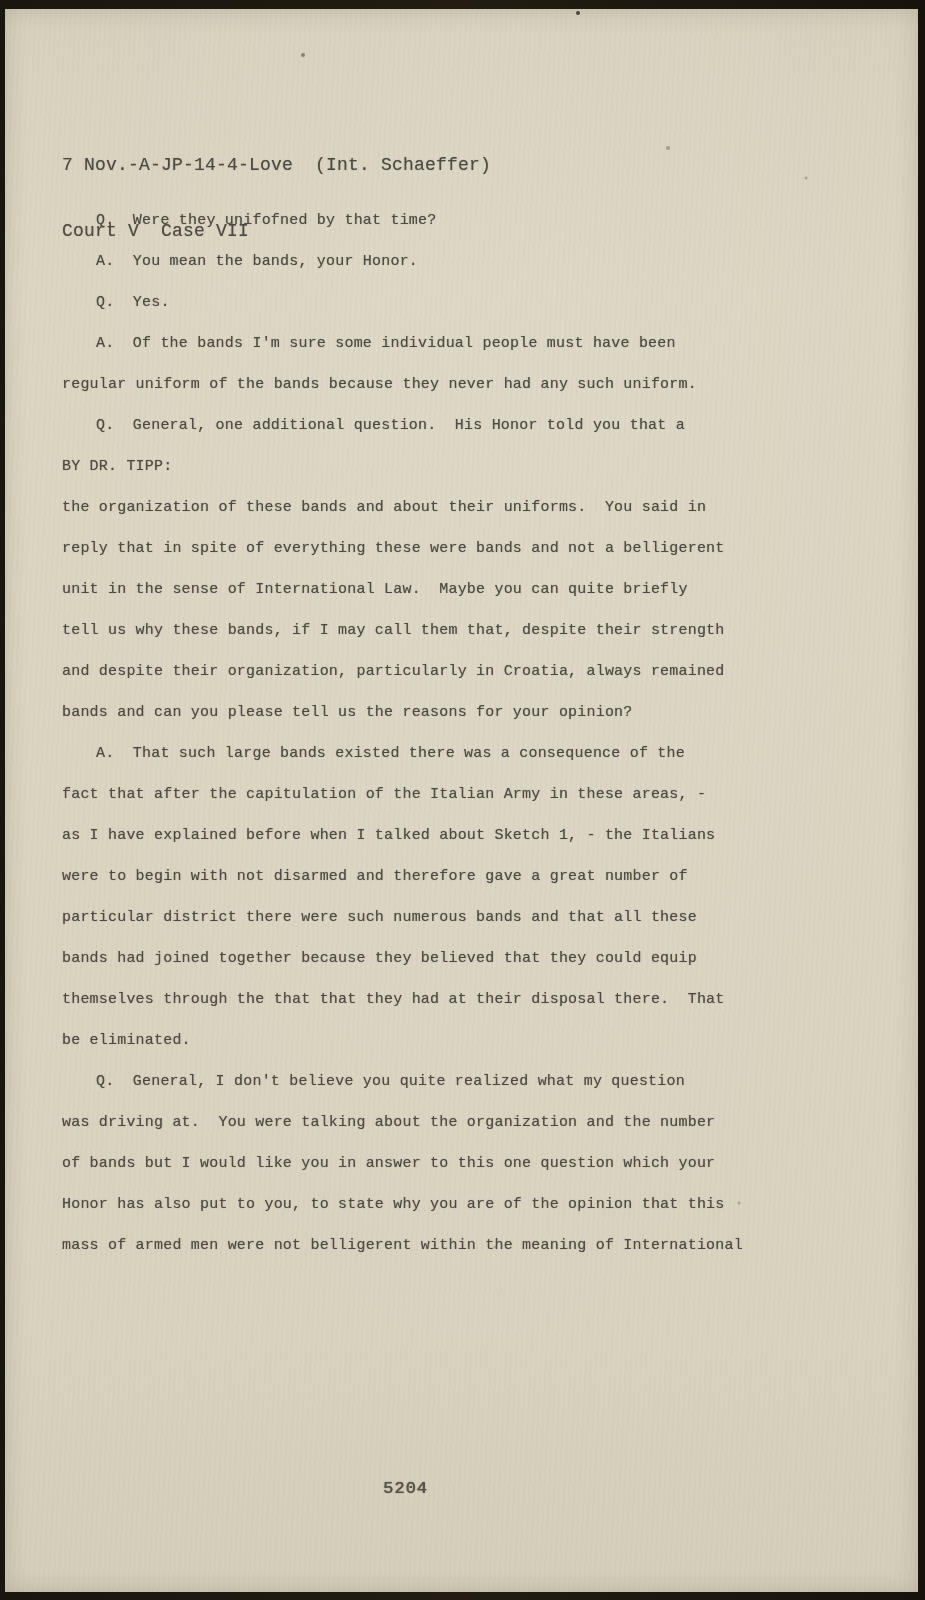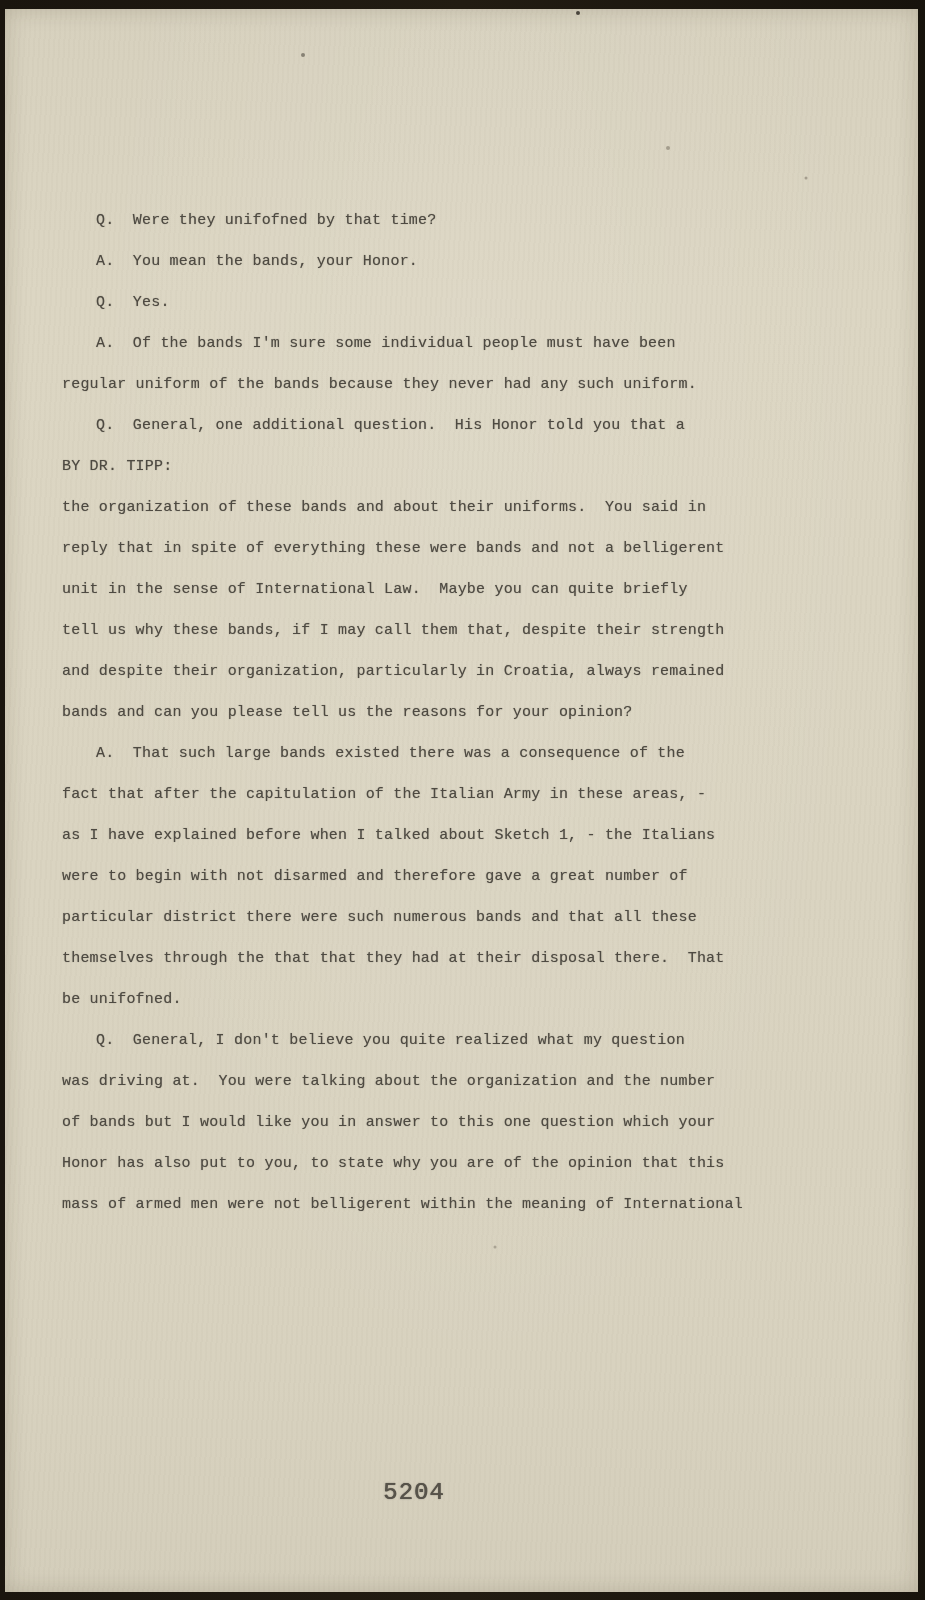--- a/index.html
+++ b/index.html
@@ -56,21 +56,21 @@
     line-height: 22px;
     white-space: pre;
   }
   .line.indent {
     padding-left: 34px;
   }
   .page-number {
     position: absolute;
     left: 378px;
     top: 1470px;
-    font-size: 24px;
+    font-size: 17px;
     letter-spacing: 1px;
     color: #57534a;
     text-shadow: 0.6px 0 0 rgba(70,66,58,0.8), 0 0 1.5px rgba(78,74,66,0.6);
     white-space: pre;
   }
   .paper-specks {
     position: absolute;
     left: 0; top: 0;
     width: 2px; height: 2px;
     background: transparent;
@@ -83,42 +83,47 @@
       733px 1193px 0 0.5px rgba(100,92,80,0.4),
       489px 1237px 0 0.5px rgba(100,92,80,0.4);
   }
 </style>
 </head>
 <body>
 
 <div class="scan-frame">
   <div class="paper">
 
+    <div class="doc-header">
+      <div>7 Nov.-A-JP-14-4-Love  (Int. Schaeffer)</div>
+      <div>Court V  Case VII</div>
+    </div>
 
     <div class="transcript">
         <div class="line indent">Q.  Were they unifofned by that time?</div>
         <div class="line indent">A.  You mean the bands, your Honor.</div>
         <div class="line indent">Q.  Yes.</div>
         <div class="line indent">A.  Of the bands I'm sure some individual people must have been</div>
         <div class="line">regular uniform of the bands because they never had any such uniform.</div>
         <div class="line indent">Q.  General, one additional question.  His Honor told you that a</div>
         <div class="line">BY DR. TIPP:</div>
         <div class="line">the organization of these bands and about their uniforms.  You said in</div>
         <div class="line">reply that in spite of everything these were bands and not a belligerent</div>
         <div class="line">unit in the sense of International Law.  Maybe you can quite briefly</div>
         <div class="line">tell us why these bands, if I may call them that, despite their strength</div>
         <div class="line">and despite their organization, particularly in Croatia, always remained</div>
         <div class="line">bands and can you please tell us the reasons for your opinion?</div>
         <div class="line indent">A.  That such large bands existed there was a consequence of the</div>
         <div class="line">fact that after the capitulation of the Italian Army in these areas, -</div>
         <div class="line">as I have explained before when I talked about Sketch 1, - the Italians</div>
         <div class="line">were to begin with not disarmed and therefore gave a great number of</div>
         <div class="line">particular district there were such numerous bands and that all these</div>
+        <div class="line">bands had joined together because they believed that they could equip</div>
         <div class="line">themselves through the that that they had at their disposal there.  That</div>
-        <div class="line">be unifofned.</div>
+        <div class="line">be eliminated.</div>
         <div class="line indent">Q.  General, I don't believe you quite realized what my question</div>
         <div class="line">was driving at.  You were talking about the organization and the number</div>
         <div class="line">of bands but I would like you in answer to this one question which your</div>
         <div class="line">Honor has also put to you, to state why you are of the opinion that this</div>
         <div class="line">mass of armed men were not belligerent within the meaning of International</div>
       </div>
 
     <div class="page-number">5204</div>
 
     <div class="paper-specks"></div>

